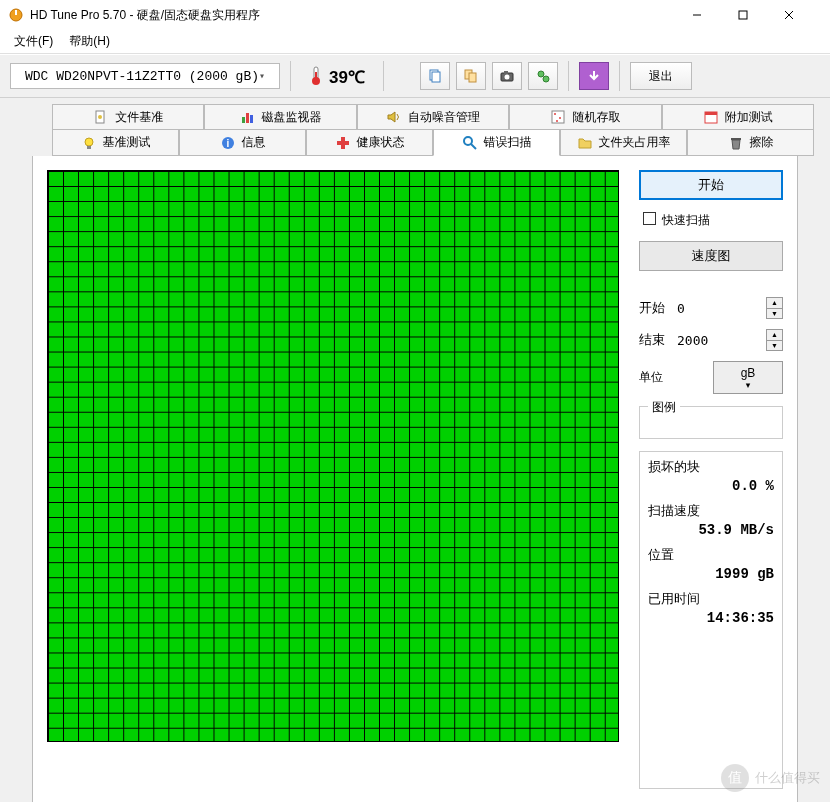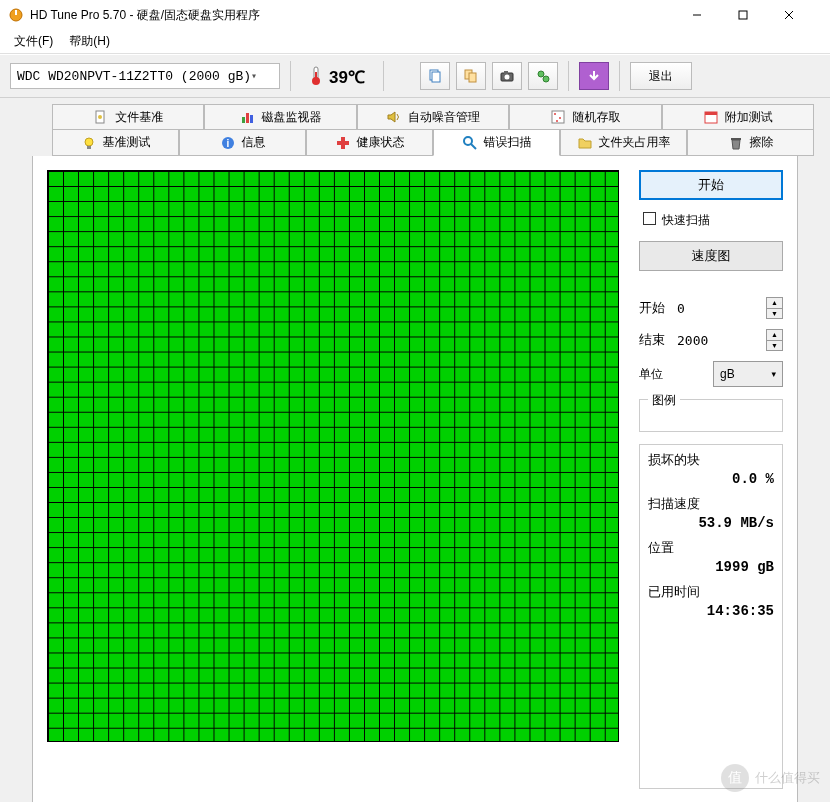--- a/index.html
+++ b/index.html
@@ -5,21 +5,21 @@
 * { box-sizing: border-box; margin: 0; padding: 0; }
 body { font-family: "Microsoft YaHei", "SimSun", Tahoma, sans-serif; font-size: 12px; background: #fff; width: 830px; height: 802px; overflow: hidden; position: relative; }
 .titlebar { height: 30px; display: flex; align-items: center; padding: 0 18px 0 8px; background: #fff; }
 .titlebar .appicon { width: 16px; height: 16px; margin-right: 6px; }
 .titlebar .title { flex: 1; font-size: 12px; color: #000; }
 .winbtns { display: flex; }
 .winbtn { width: 46px; height: 30px; display: flex; align-items: center; justify-content: center; color: #000; }
 .menubar { height: 24px; display: flex; align-items: center; padding: 0 6px; background: #fff; border-bottom: 1px solid #e0e0e0; }
 .menuitem { padding: 2px 8px; }
 .toolbar { height: 44px; background: #f0f0f0; border-top: 1px solid #fff; border-bottom: 1px solid #d0d0d0; display: flex; align-items: center; padding: 0 10px; gap: 6px; }
-.drive-select { height: 26px; border: 1px solid #bbb; background: #fff; font-family: "Consolas","Courier New",monospace; font-size: 13px; padding: 0 6px; width: 270px; display: flex; align-items: center; justify-content: flex-start; }
+.drive-select { height: 26px; border: 1px solid #bbb; background: #fff; font-family: "Consolas","Courier New",monospace; font-size: 13px; padding: 0 6px; width: 270px; display: flex; align-items: center; justify-content: center; }
 .drive-select .chev { font-size: 10px; color: #555; }
 .vsep { width: 1px; height: 30px; background: #c8c8c8; margin: 0 4px; }
 .temp { display: flex; align-items: center; gap: 6px; padding: 0 8px; font-weight: bold; font-size: 17px; }
 .tbtn { width: 30px; height: 28px; border: 1px solid #bbb; background: linear-gradient(#fff,#eee); display: flex; align-items: center; justify-content: center; }
 .tbtn.purple { background: #b060d0; border-color: #8040a0; }
 .tbtn svg { width: 16px; height: 16px; }
 .exitbtn { height: 28px; padding: 0 18px; border: 1px solid #bbb; background: linear-gradient(#fff,#eee); display: flex; align-items: center; }
 .tabarea { padding: 6px 16px 0 16px; background: #f0f0f0; }
 .tabrow { display: flex; padding-left: 36px; }
 .tab { flex: 1; height: 26px; display: flex; align-items: center; justify-content: center; gap: 6px; border: 1px solid #bbb; background: #f5f5f5; font-size: 12px; position: relative; }
@@ -37,21 +37,21 @@
 .btn { height: 30px; border: 1px solid #aaa; background: #e9e9e9; display: flex; align-items: center; justify-content: center; font-size: 13px; width: 100%; }
 .btn.primary { border: 2px solid #0078d7; background: #e5f1fb; }
 .chk { display: flex; align-items: flex-start; gap: 6px; padding: 2px 0 2px 4px; }
 .chk .box { width: 13px; height: 13px; border: 1px solid #333; background: #fff; }
 .paramrow { display: flex; align-items: center; justify-content: space-between; font-size: 13px; }
 .paramrow .val { font-family: "Consolas",monospace; }
 .spin { width: 17px; height: 22px; border: 1px solid #999; display: flex; flex-direction: column; margin-left: auto; }
 .spin div { flex: 1; display: flex; align-items: center; justify-content: center; font-size: 7px; background: #f0f0f0; }
 .spin div:first-child { border-bottom: 1px solid #999; }
 .unitrow { display: flex; align-items: center; justify-content: space-between; }
-.unitsel { width: 70px; height: 26px; border: 1px solid #999; background: #eee; display: flex; align-items: center; justify-content: space-between; padding: 4px 6px; font-size: 12px; }
+.unitsel { width: 70px; height: 33px; border: 1px solid #999; background: #eee; display: flex; align-items: center; justify-content: space-between; padding: 4px 6px; font-size: 12px; flex-direction: column; }
 .fieldset { border: 1px solid #ccc; padding: 6px 8px 8px 8px; margin-top: 2px; }
 .fieldset .legend { position: relative; top: -14px; background: #fff; padding: 0 4px; display: inline-block; font-size: 12px; }
 .fieldset .body { margin-top: -10px; }
 .legrow { display: flex; align-items: center; gap: 6px; font-size: 12px; padding: 1px 0; }
 .sq { width: 11px; height: 11px; border: 1px solid #333; }
 .statblock { font-size: 13px; }
 .statblock .lbl { margin-bottom: 2px; }
 .statblock .v { text-align: right; font-weight: bold; font-family: "Consolas","Courier New",monospace; font-size: 14px; }
 .watermark { position: absolute; right: 10px; bottom: 10px; opacity: 0.25; font-size: 13px; color: #444; display: flex; align-items: center; gap: 6px; }
 .watermark .wcircle { width: 28px; height: 28px; border-radius: 50%; background: #888; color: #fff; display: flex; align-items: center; justify-content: center; font-size: 14px; }

